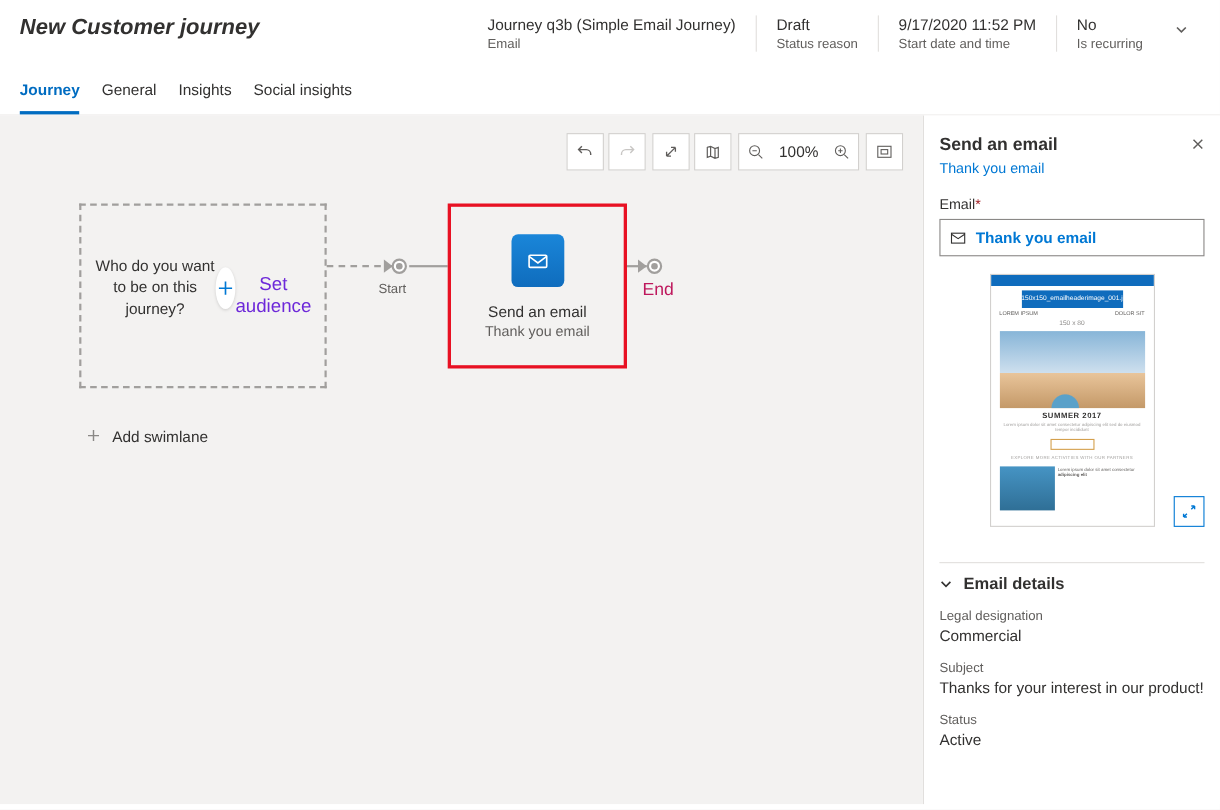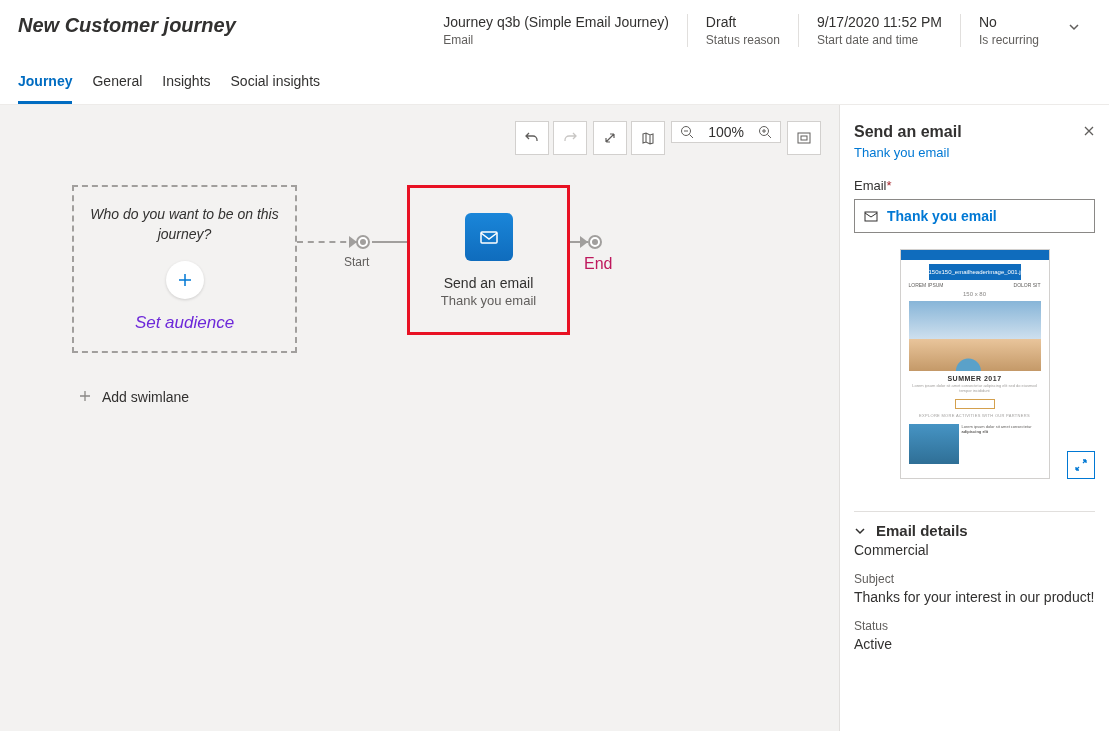--- a/index.html
+++ b/index.html
@@ -18,26 +18,26 @@
     .tab { padding: 8px 0 12px 0; font-size: 14px; cursor: pointer; color: #323130; border-bottom: 3px solid transparent; }
     .tab.active { color: #006cc1; border-bottom-color: #006cc1; font-weight: 600; }
     
     .main { display: flex; height: calc(736px - 110px); }
     .canvas-wrap { flex: 1; background: #f3f2f1; position: relative; }
     
     .toolbar { position: absolute; top: 16px; right: 18px; display: flex; gap: 6px; }
     .tool-group { display: flex; gap: 4px; background: transparent; }
     .tool-btn { width: 34px; height: 34px; background: #fff; border: 1px solid #d2d0ce; display: flex; align-items: center; justify-content: center; cursor: pointer; color: #605e5c; }
     .tool-btn.disabled { color: #c8c6c4; }
-    .zoom-group { display: flex; align-items: center; background: #fff; border: 1px solid #d2d0ce; height: 22px; }
+    .zoom-group { display: flex; align-items: center; background: #fff; border: 1px solid #d2d0ce; height: 34px; }
     .zoom-group .zb { width: 30px; display: flex; align-items: center; justify-content: center; cursor: pointer; color: #605e5c; height: 100%; }
     .zoom-group .zlabel { padding: 0 6px; font-size: 14px; }
     
     .canvas { position: relative; padding: 80px 60px; }
-    .audience-box { position: absolute; left: 72px; top: 80px; width: 225px; height: 168px; border: 2px dashed #a19f9d; display: flex; flex-direction: column; align-items: center; justify-content: center; padding: 12px; text-align: center; background: transparent; font-style: italic; }
+    .audience-box { position: absolute; left: 72px; top: 80px; width: 225px; height: 168px; border: 2px dashed #a19f9d; display: flex; flex-direction: row; align-items: center; justify-content: center; padding: 12px; text-align: center; background: transparent; }
     .audience-q { font-size: 14px; color: #323130; margin-bottom: 16px; line-height: 1.4; }
     .plus-circle { width: 38px; height: 38px; border-radius: 50%; background: #fff; display: flex; align-items: center; justify-content: center; box-shadow: 0 1px 3px rgba(0,0,0,0.15); margin-bottom: 14px; cursor: pointer; }
     .plus-circle svg { color: #0078d4; }
     .link-text { font-size: 17px; color: #6d28d9; cursor: pointer; }
     
     .start-node { position: absolute; left: 356px; top: 130px; width: 14px; height: 14px; border: 2px solid #a19f9d; border-radius: 50%; background: #fff; }
     .start-node::after { content: ""; position: absolute; width: 6px; height: 6px; border-radius: 50%; background: #a19f9d; top: 2px; left: 2px; }
     .start-label { position: absolute; left: 344px; top: 150px; font-size: 12px; color: #605e5c; }
     
     .end-node { position: absolute; left: 588px; top: 130px; width: 14px; height: 14px; border: 2px solid #a19f9d; border-radius: 50%; background: #fff; }
@@ -269,20 +269,21 @@
       </div>
     </div>
 
     <div class="details">
       <div class="details-title">
         <svg width="12" height="12" viewBox="0 0 12 12">
             <path d="M2 4l4 4 4-4" fill="none" stroke="currentColor" stroke-width="1.5"></path>
           </svg>
         <span>Email details</span>
       </div>
+      <div class="field-label">Legal designation</div>
       <div class="field-value">Commercial</div>
       <div class="field-label">Subject</div>
       <div class="field-value">Thanks for your interest in our product!</div>
       <div class="field-label">Status</div>
       <div class="field-value">Active</div>
     </div>
   </div>
 </div>
 
 </body></html>

